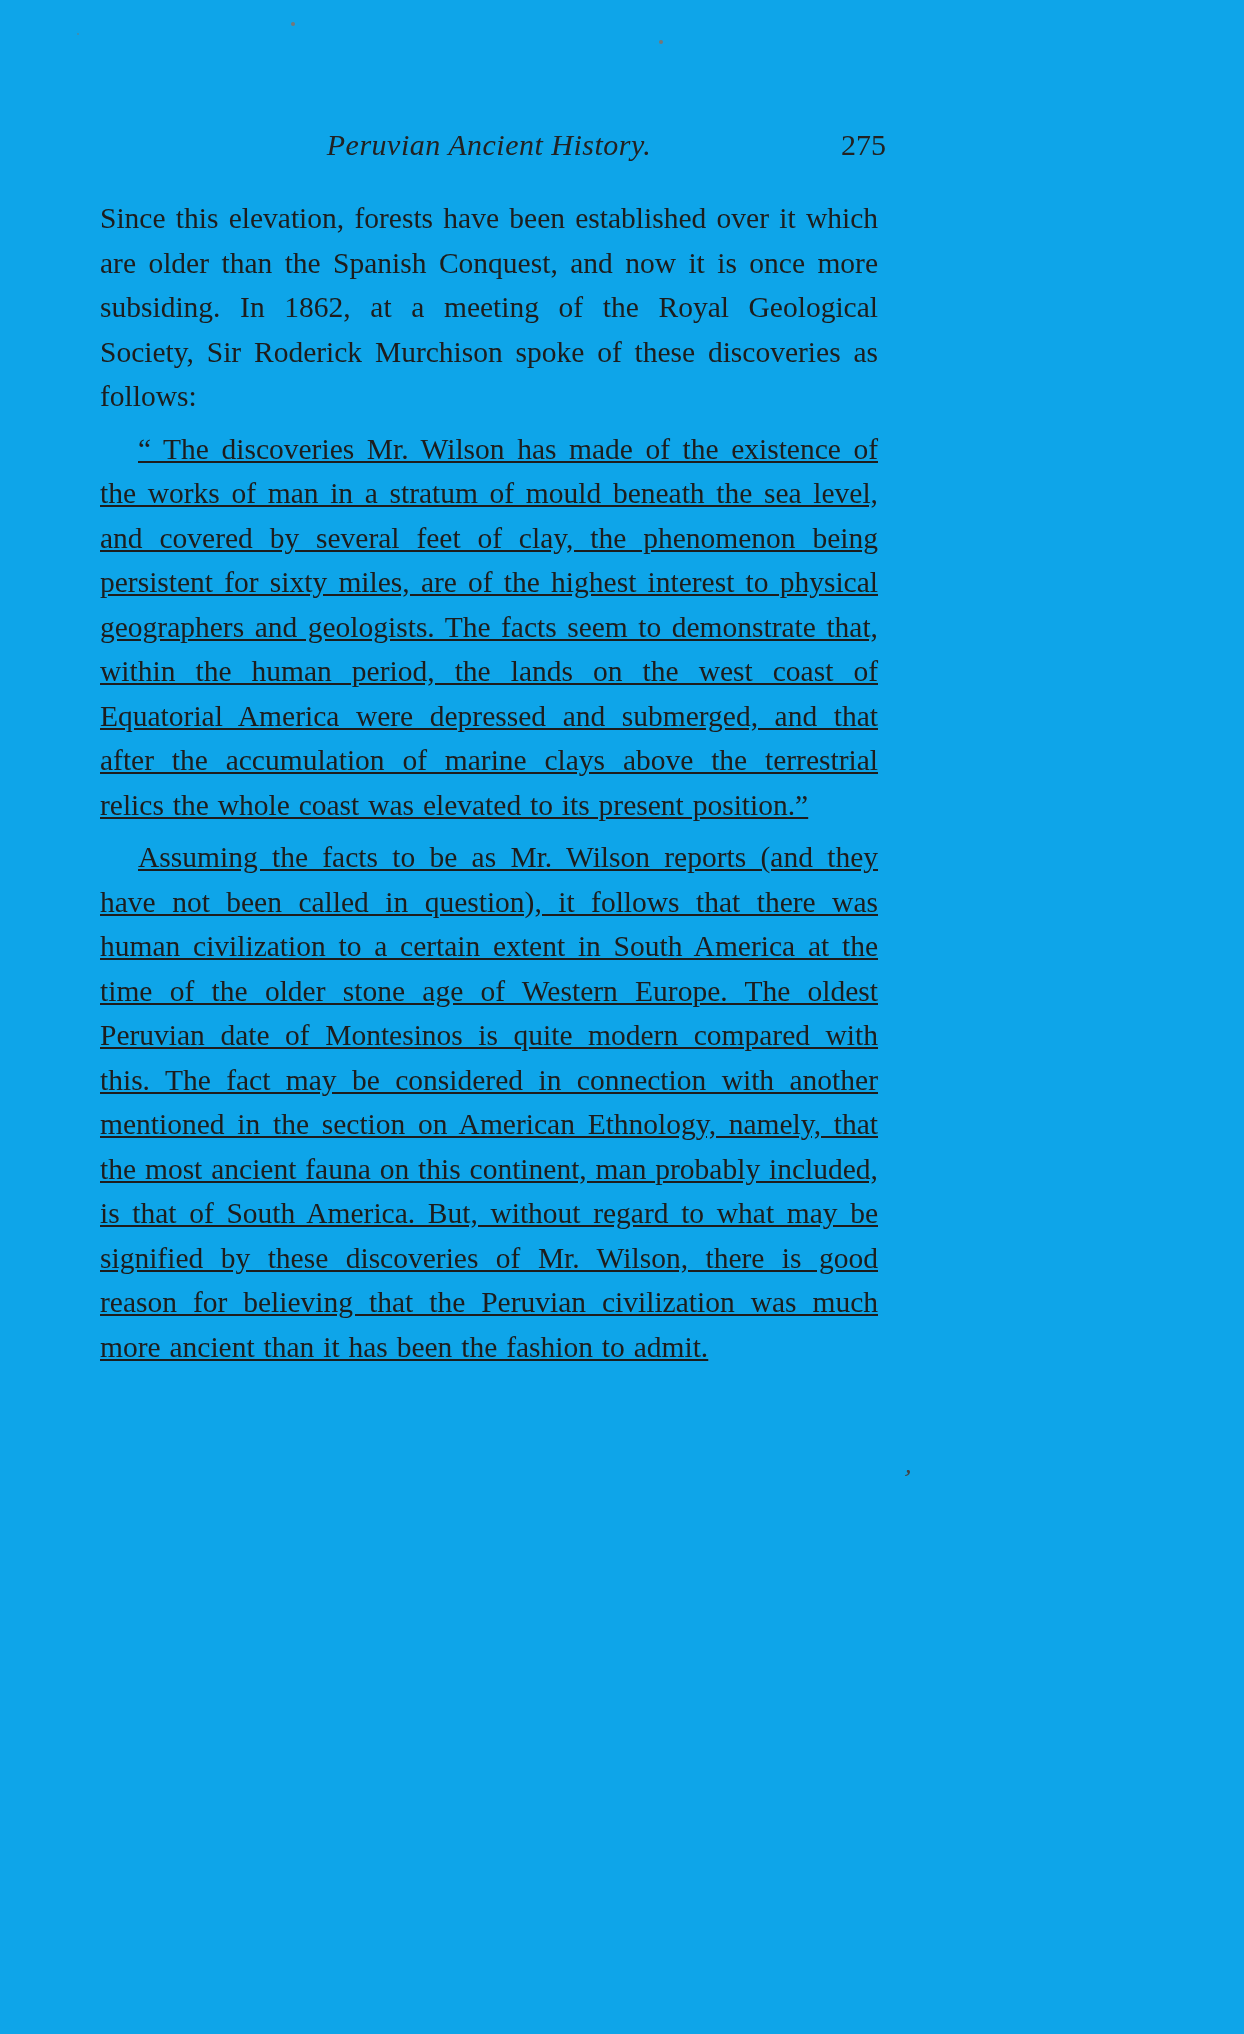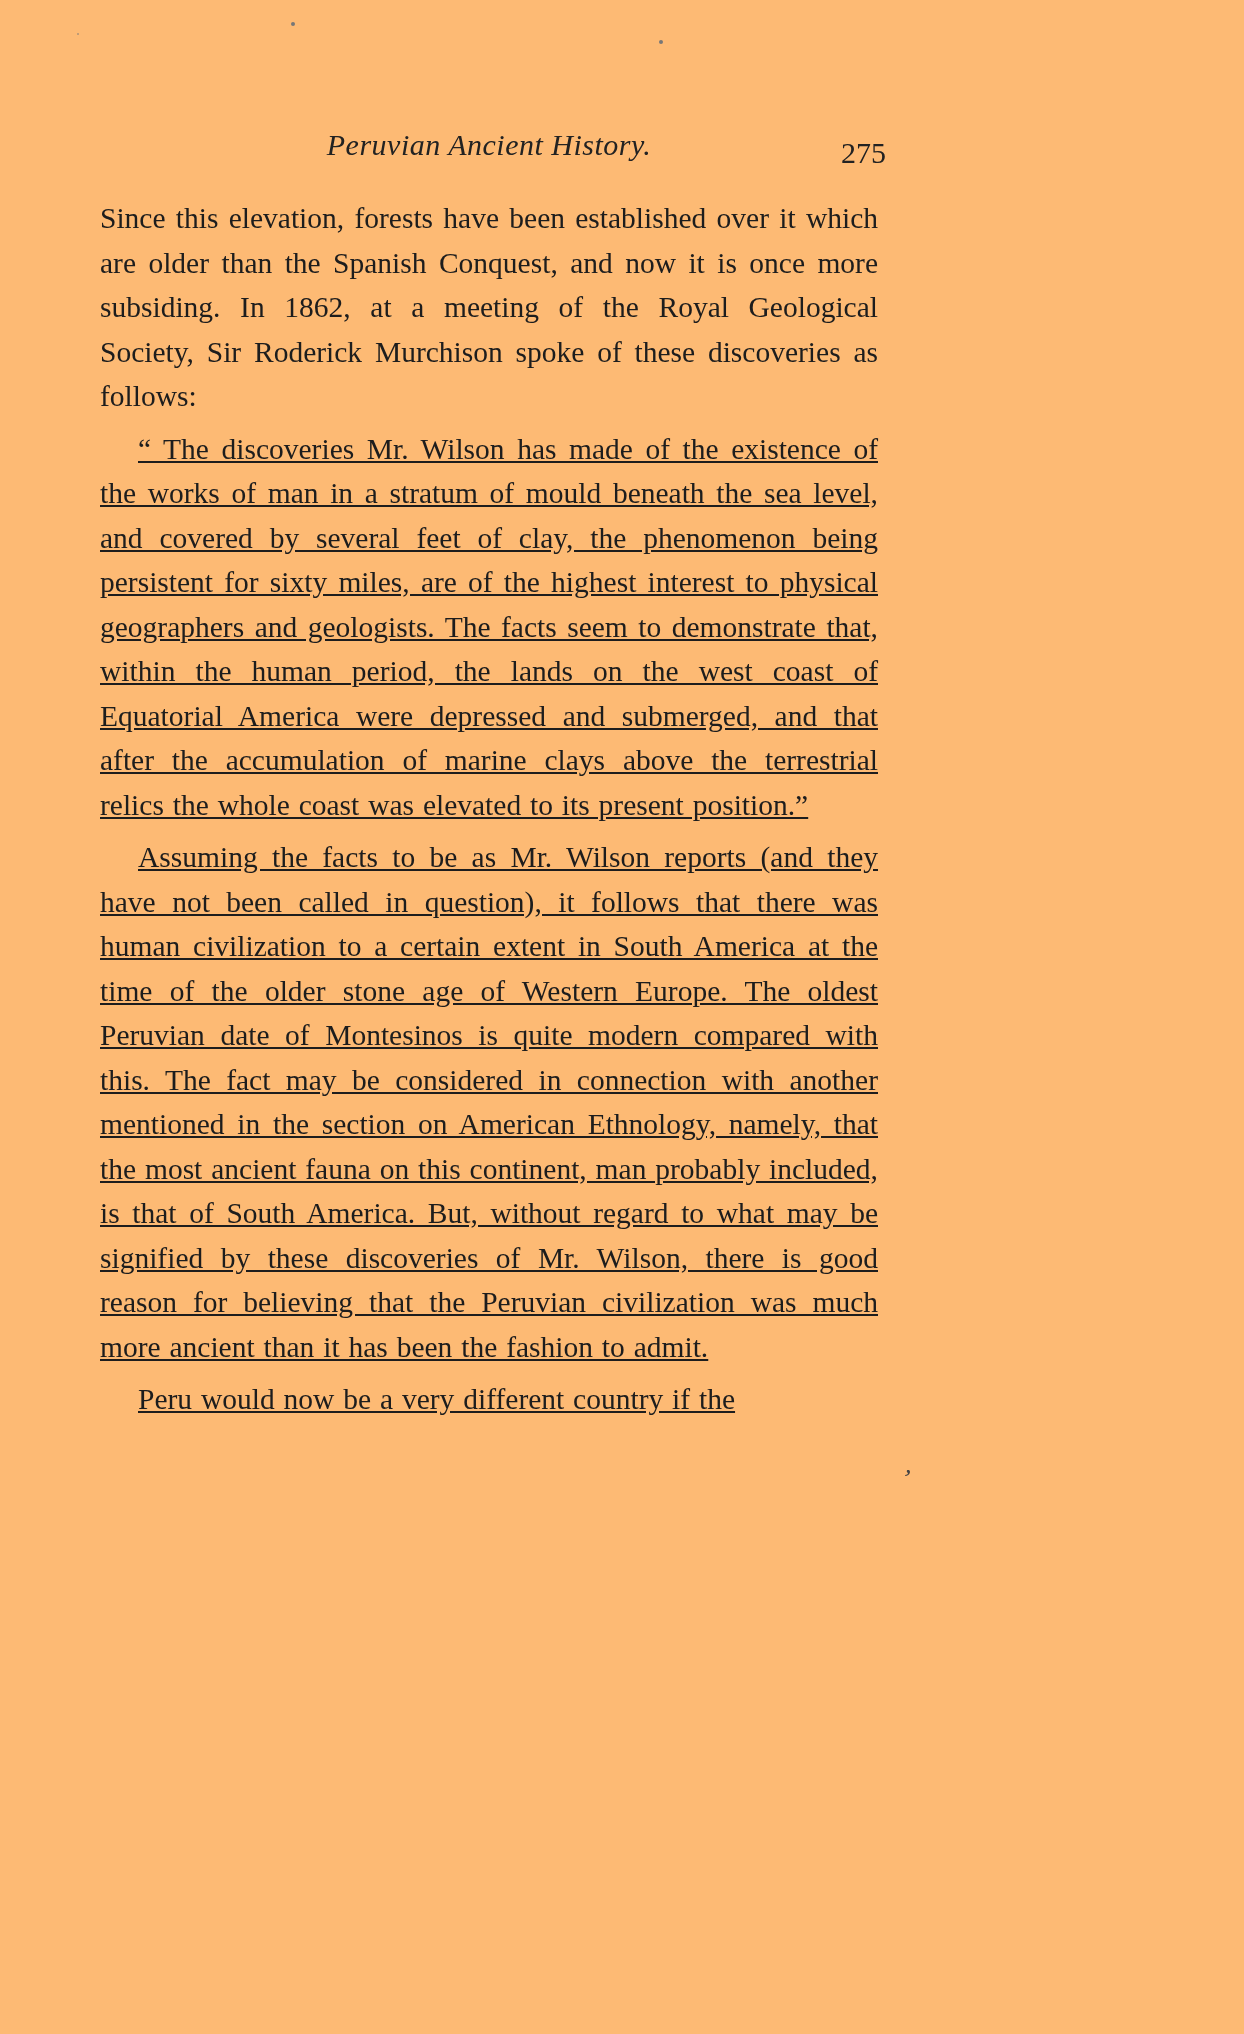--- a/index.html
+++ b/index.html
@@ -5,21 +5,21 @@
   html, body {
     margin: 0;
     padding: 0;
     background: #e9e9e7;
   }
   .page {
     position: relative;
     width: 1244px;
     height: 2034px;
     margin: 0 auto;
-    background: #fdba74;
+    background: #0ea5e9;
     color: #1c1c1c;
     font-family: "Liberation Serif", "DejaVu Serif", serif;
     overflow: hidden;
   }
   .text-block {
     position: absolute;
     left: 92px;
     top: 128px;
     width: 794px;
   }
@@ -34,21 +34,21 @@
     right: 0;
     text-align: center;
     font-style: italic;
     font-size: 30px;
     letter-spacing: 0.5px;
     color: #222;
   }
   .running-head .page-number {
     position: absolute;
     right: 0;
-    top: 8px;
+    top: 0;
     font-size: 30px;
     color: #222;
   }
   .body-copy p {
     margin: 8px;
     font-size: 29.5px;
     line-height: 44.5px;
     text-align: justify;
     color: #1d1d1d;
     word-spacing: 1.5px;
@@ -88,20 +88,19 @@
 
     <div class="running-head">
       <span class="title">Peruvian Ancient History.</span>
       <span class="page-number">275</span>
     </div>
 
     <div class="body-copy">
       <p>Since this elevation, forests have been established over it which are older than the Spanish Conquest, and now it is once more subsiding.  In 1862, at a meeting of the Royal Geological Society, Sir Roderick Murchison spoke of these discoveries as follows:</p>
       <p class="indent">“ The discoveries Mr. Wilson has made of the existence of the works of man in a stratum of mould beneath the sea level, and covered by several feet of clay, the phenomenon being persistent for sixty miles, are of the highest interest to physical geographers and geologists. The facts seem to demonstrate that, within the human period, the lands on the west coast of Equatorial America were depressed and submerged, and that after the accumulation of marine clays above the terrestrial relics the whole coast was elevated to its present position.”</p>
       <p class="indent">Assuming the facts to be as Mr. Wilson reports (and they have not been called in question), it follows that there was human civilization to a certain extent in South America at the time of the older stone age of Western Europe.  The oldest Peruvian date of Montesinos is quite modern compared with this.  The fact may be considered in connection with another mentioned in the section on American Ethnology, namely, that the most ancient fauna on this continent, man probably included, is that of South America.  But, without regard to what may be signified by these discoveries of Mr. Wilson, there is good reason for believing that the Peruvian civilization was much more ancient than it has been the fashion to admit.</p>
-      <p class="indent">Peru would now be a very different country if the</p>
     </div>
 
   </div>
 
   <span class="mark">’</span>
 
 </div>
 
 </body></html>

